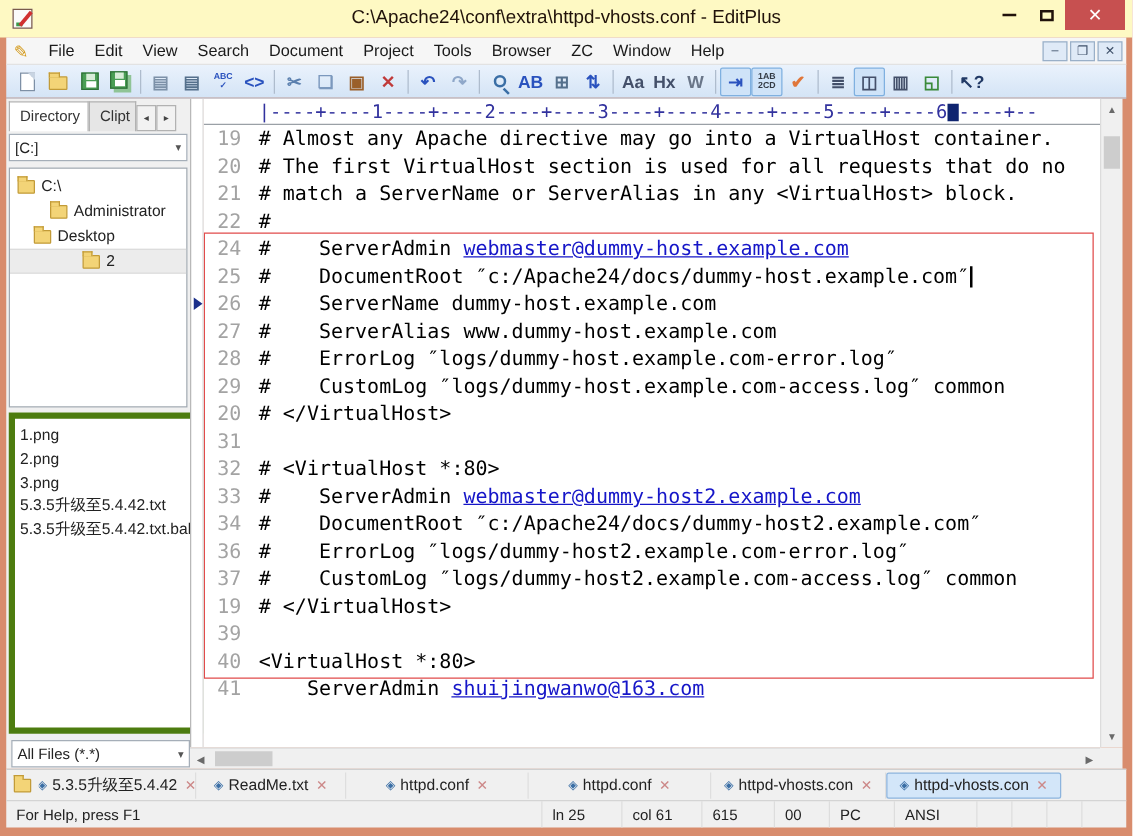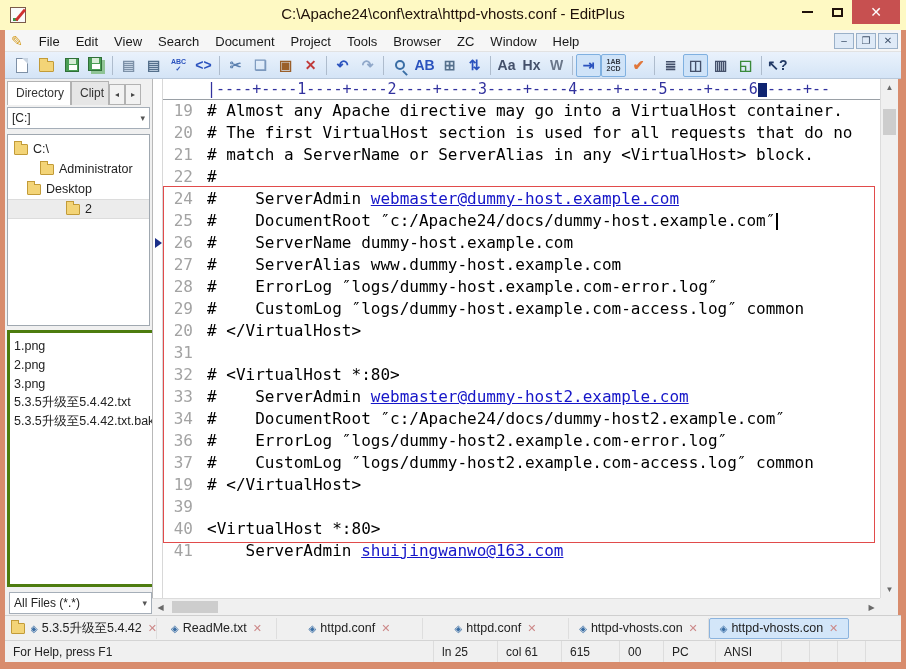--- a/index.html
+++ b/index.html
@@ -48,21 +48,21 @@
   .side-tab { font-size:12px; padding:4px 8px 5px; border:1px solid #b2b2b2; border-bottom:none; background:#e6e6e6; color:#333; white-space:nowrap; overflow:hidden; }
   .side-tab.active { background:#fff; position:relative; z-index:2; }
   .spin { width:16px; height:21px; border:1px solid #b2b2b2; background:#f2f2f2; font-size:8px; color:#444; display:flex; align-items:center; justify-content:center; }
   .combo { margin:2px 2px 0 2px; height:22px; background:#fff; border:1px solid #a5aeb8; display:flex; align-items:center; font-size:12px; color:#222; padding:0 4px; position:relative; }
   .combo .chev { position:absolute; right:4px; color:#555; font-size:9px; }
   #tree-box { position:absolute; left:2px; top:55px; width:143px; height:192px; background:#fff; border:1px solid #a0a8b0; padding-top:4px; overflow:hidden; }
   .tree-row { height:20px; display:flex; align-items:center; font-size:12.5px; color:#222; white-space:nowrap; }
   .tree-row.sel { background:#ececec; border-top:1px solid #dcdcdc; border-bottom:1px solid #dcdcdc; }
   .fico { flex:0 0 14px; width:14px; height:11px; background:#f3d477; border:1px solid #c29b38; border-radius:1px; position:relative; margin-right:5px; }
   .fico::before { content:""; position:absolute; left:-1px; top:-4px; width:6px; height:3px; background:#f3d477; border:1px solid #c29b38; border-bottom:none; }
-  #file-box { position:absolute; left:2px; top:251px; width:160px; height:257px; background:#fff; border:3px solid #4d7c0f; padding-top:3px; overflow:hidden; }
+  #file-box { position:absolute; left:2px; top:251px; width:160px; height:257px; background:#fff; border:5px solid #4d7c0f; padding-top:3px; overflow:hidden; }
   .file-row { height:19px; display:flex; align-items:center; font-size:12.5px; color:#222; padding-left:4px; white-space:nowrap; }
   #filter-combo { position:absolute; left:2px; top:511px; width:143px;align-items:center; }
 
   
   #margin-strip { position:absolute; left:152px; top:79px; width:11px; height:519px; background:#fff; border-left:1px solid #b8b8b8; border-right:1px solid #d8d8d8; }
   #line-marker { position:absolute; left:2px; width:0; height:0; border-left:7px solid #1b2f8a; border-top:5px solid transparent; border-bottom:5px solid transparent; }
   #editor { position:absolute; left:163px; top:79px; width:717px; height:519px; background:#fff; overflow:hidden; font-family:"DejaVu Sans Mono",monospace; }
   #ruler { height:21px; border-bottom:1px solid #9aa0a6; color:#32329e; font-size:15px; line-height:20px; white-space:pre; padding-left:44px; overflow:hidden; }
   #ruler .blk { display:inline-block; width:9px; height:14px; background:#0f2470; vertical-align:middle; }
   .line { height:22px; line-height:22px; white-space:pre; font-size:16px; color:#000; }

